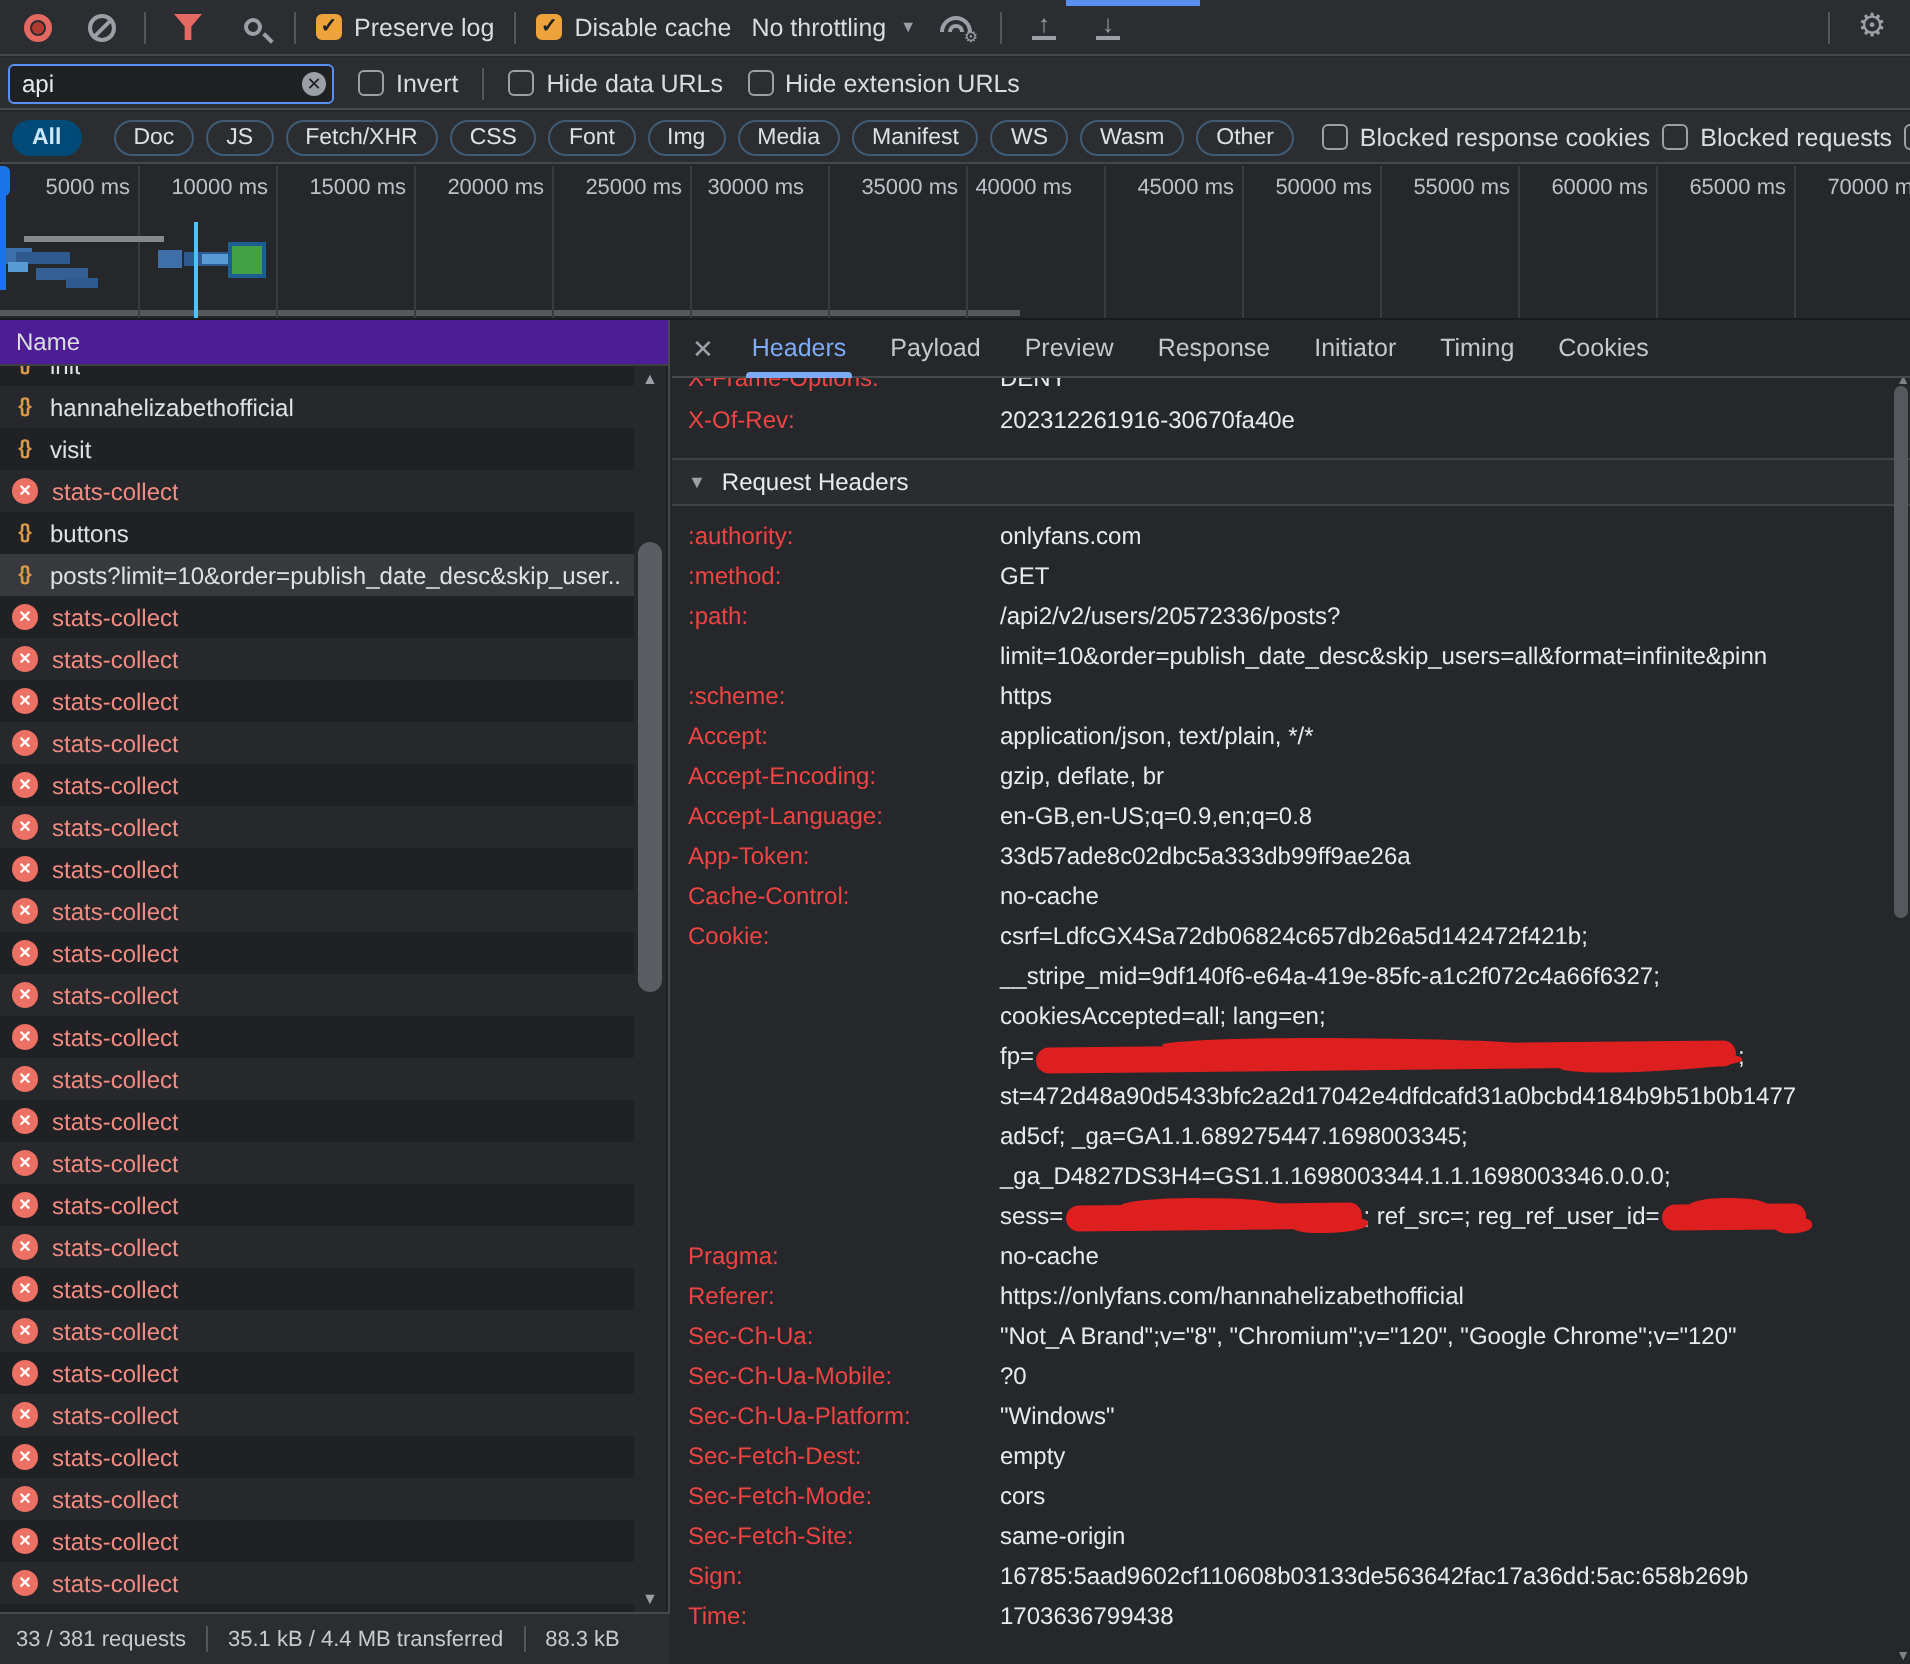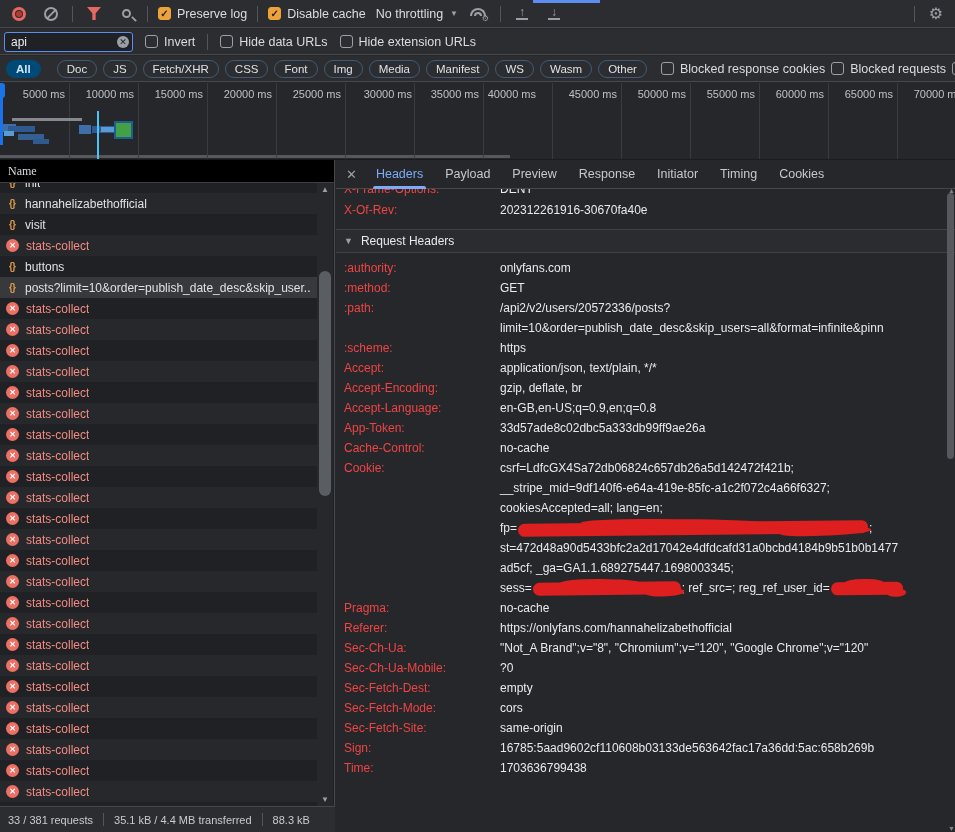--- a/index.html
+++ b/index.html
@@ -33,21 +33,21 @@
   .box { width:13px; height:13px; border:1.5px solid #9aa0a6; border-radius:3px; display:flex; align-items:center; justify-content:center; background:transparent; }
   .box.on { background:#eda23b; border-color:#eda23b; color:#202124; font-size:10px; font-weight:bold; line-height:10px; }
   .lbl { font-size:12.5px; color:#dadce0; white-space:nowrap; }
   .throttle { display:flex; align-items:center; gap:7px; cursor:pointer; }
   .caret { font-size:8px; color:#9aa0a6; }
   .spacer { flex:1 1 auto; }
 
   
   .filterbar { position:absolute; left:0; top:29px; width:955px; height:26px; background:#2c2d30;
     border-bottom:1px solid #47484b; display:flex; align-items:center; padding:0 4px; gap:12px; }
-  .search-wrap { position:relative; width:129px; height:20px; flex:0 0 auto; }
+  .search-wrap { position:relative; width:163px; height:20px; flex:0 0 auto; }
   .search-wrap input { width:100%; height:100%; background:#202124; border:1px solid #5b8ef0; border-radius:3px;
     color:#e8eaed; font-size:12px; padding:0 20px 0 6px; outline:none; font-family:"Liberation Sans",sans-serif; }
   .in-clear { position:absolute; right:4px; top:4px; width:12px; height:12px; border-radius:50%; background:#9aa0a6;
     color:#202124; font-size:9px; line-height:12px; text-align:center; cursor:pointer; }
 
   
   .pillsbar { position:absolute; left:0; top:56px; width:955px; height:26px; background:#2c2d30;
     border-bottom:1px solid #47484b; display:flex; align-items:center; padding:0 6px; gap:6px; }
   .pill { border:1px solid #3f5c77; border-radius:9px; height:18px; padding:0 9px; display:flex; align-items:center;
     font-size:11.5px; color:#dde1e5; white-space:nowrap; cursor:pointer; }
@@ -59,21 +59,21 @@
     border-bottom:1px solid #1a1b1d; overflow:hidden; }
   .ov-grid { position:absolute; top:0; bottom:0; width:1px; background:#3a3b3e; }
   .ov-tick { position:absolute; top:5px; font-size:11px; color:#bdc1c6; transform:translateX(-100%); white-space:nowrap; }
   .ov-bar { position:absolute; }
   .ov-hscroll { position:absolute; left:0; bottom:1px; width:510px; height:3px; background:#55585c; }
   .ov-lefttag { position:absolute; left:0; top:0; width:5px; height:15px; background:#1a73e8; border-radius:0 3px 3px 0; }
 
   
   .left-panel { position:absolute; left:0; top:160px; width:335px; height:672px; border-right:1px solid #47484b; background:#202124; }
   .list-header { height:23px; border-bottom:1px solid #3c4043; display:flex; align-items:center; padding:0 8px;
-    font-size:12px; color:#dbdee1; background:#000000;font-family:Liberation Serif, serif; }
+    font-size:12px; color:#dbdee1; background:#4c1d95; }
   .rows-viewport { position:absolute; left:0; top:23px; width:317px; height:623px; overflow:hidden; }
   .rows-inner { margin-top:-11px; }
   .req-row { height:21px; display:flex; align-items:center; gap:7px; padding:0 6px; font-size:12px;
     white-space:nowrap; overflow:hidden; cursor:pointer; }
   .req-row:nth-child(odd) { background:#202124; }
   .req-row:nth-child(even) { background:#27282c; }
   .req-row.selected { background:#37393d; }
   .req-row .name { overflow:hidden; text-overflow:clip; color:#dfe1e5; }
   .req-row.error .name { color:#f28b82; }
   .fetch-ic { color:#d9984a; font-size:10px; font-weight:bold; letter-spacing:-1px; flex:0 0 12px; text-align:center; }
@@ -238,21 +238,21 @@
       <span class="ov-tick" style="left: 65px;">5000 ms</span>
       <span class="ov-grid" style="left: 138px;"></span>
       <span class="ov-tick" style="left: 134px;">10000 ms</span>
       <span class="ov-grid" style="left: 207px;"></span>
       <span class="ov-tick" style="left: 203px;">15000 ms</span>
       <span class="ov-grid" style="left: 276px;"></span>
       <span class="ov-tick" style="left: 272px;">20000 ms</span>
       <span class="ov-grid" style="left: 345px;"></span>
       <span class="ov-tick" style="left: 341px;">25000 ms</span>
       <span class="ov-grid" style="left: 414px;"></span>
-      <span class="ov-tick" style="left: 412px;">30000 ms</span>
+      <span class="ov-tick" style="left: 402px;">30000 ms</span>
       <span class="ov-grid" style="left: 483px;"></span>
       <span class="ov-tick" style="left: 479px;">35000 ms</span>
       <span class="ov-grid" style="left: 552px;"></span>
       <span class="ov-tick" style="left: 536px;">40000 ms</span>
       <span class="ov-grid" style="left: 621px;"></span>
       <span class="ov-tick" style="left: 617px;">45000 ms</span>
       <span class="ov-grid" style="left: 690px;"></span>
       <span class="ov-tick" style="left: 686px;">50000 ms</span>
       <span class="ov-grid" style="left: 759px;"></span>
       <span class="ov-tick" style="left: 755px;">55000 ms</span>
@@ -509,20 +509,21 @@
         </div>
         <div class="hrow">
           <span class="hname">Cookie:</span>
           <span class="hval">
             <div class="vline">csrf=LdfcGX4Sa72db06824c657db26a5d142472f421b;</div>
             <div class="vline">__stripe_mid=9df140f6-e64a-419e-85fc-a1c2f072c4a66f6327;</div>
             <div class="vline">cookiesAccepted=all; lang=en;</div>
             <div class="vline"><span>fp=</span><span class="scribble" style="width: 350px;"></span><span>;</span></div>
             <div class="vline">st=472d48a90d5433bfc2a2d17042e4dfdcafd31a0bcbd4184b9b51b0b1477</div>
             <div class="vline">ad5cf; _ga=GA1.1.689275447.1698003345;</div>
+            <div class="vline">_ga_D4827DS3H4=GS1.1.1698003344.1.1.1698003346.0.0.0;</div>
             <div class="vline"><span>sess=</span><span class="scribble" style="width: 148px;"></span><span>; ref_src=; reg_ref_user_id=</span><span class="scribble" style="width: 72px;"></span></div>
           </span>
         </div>
         <div class="hrow">
           <span class="hname">Pragma:</span>
           <span class="hval">
             <div class="vline">no-cache</div>
           </span>
         </div>
         <div class="hrow">
@@ -534,20 +535,26 @@
         <div class="hrow">
           <span class="hname">Sec-Ch-Ua:</span>
           <span class="hval">
             <div class="vline">"Not_A Brand";v="8", "Chromium";v="120", "Google Chrome";v="120"</div>
           </span>
         </div>
         <div class="hrow">
           <span class="hname">Sec-Ch-Ua-Mobile:</span>
           <span class="hval">
             <div class="vline">?0</div>
+          </span>
+        </div>
+        <div class="hrow">
+          <span class="hname">Sec-Ch-Ua-Platform:</span>
+          <span class="hval">
+            <div class="vline">"Windows"</div>
           </span>
         </div>
         <div class="hrow">
           <span class="hname">Sec-Fetch-Dest:</span>
           <span class="hval">
             <div class="vline">empty</div>
           </span>
         </div>
         <div class="hrow">
           <span class="hname">Sec-Fetch-Mode:</span>

